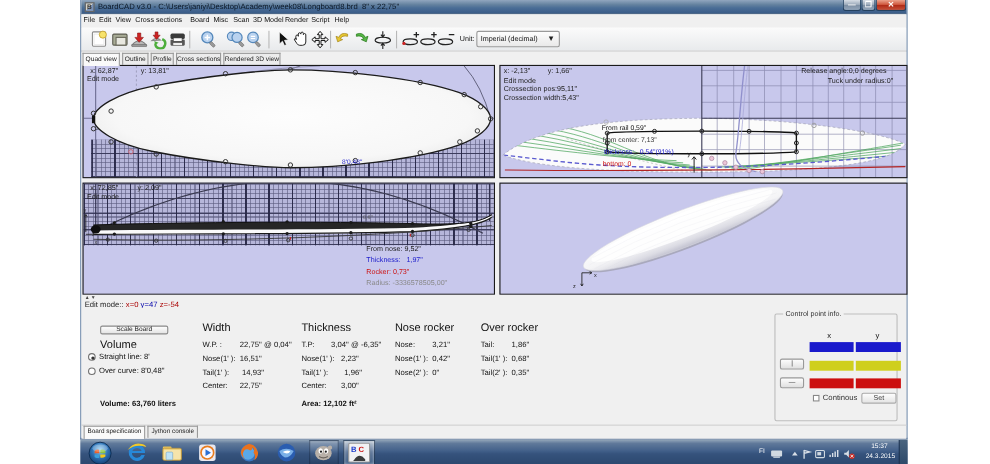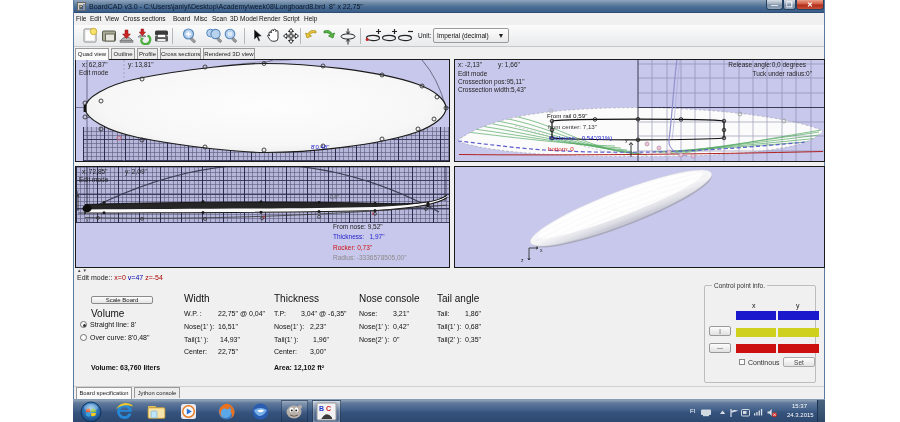--- a/index.html
+++ b/index.html
@@ -419,29 +419,29 @@
     <div class="t" style="left:200px;top:29.5px">T.P:</div>
         <div class="t" style="left:227px;top:29.5px">3,04" @ -6,35"</div>
     <div class="t" style="left:200px;top:42.5px">Nose(1' ):</div>
         <div class="t" style="left:236px;top:42.5px">2,23"</div>
     <div class="t" style="left:200px;top:55.5px">Tail(1' ):</div>
         <div class="t" style="left:239px;top:55.5px">1,96"</div>
     <div class="t" style="left:200px;top:68px">Center:</div>
         <div class="t" style="left:236px;top:68px">3,00"</div>
     <div class="t" style="left:200px;top:84px;font-weight:bold">Area: 12,102 ft²</div>
 
-    <div class="hdr" style="left:285px;top:13px">Nose console</div>
+    <div class="hdr" style="left:285px;top:13px">Nose rocker</div>
     <div class="t" style="left:285px;top:29.5px">Nose:</div>
         <div class="t" style="left:319px;top:29.5px">3,21"</div>
     <div class="t" style="left:285px;top:42.5px">Nose(1' ):</div>
         <div class="t" style="left:319px;top:42.5px">0,42"</div>
     <div class="t" style="left:285px;top:55.5px">Nose(2' ):</div>
         <div class="t" style="left:319px;top:55.5px">0"</div>
 
-    <div class="hdr" style="left:363px;top:13px">Tail angle</div>
+    <div class="hdr" style="left:363px;top:13px">Over rocker</div>
     <div class="t" style="left:363px;top:29.5px">Tail:</div>
         <div class="t" style="left:391px;top:29.5px">1,86"</div>
     <div class="t" style="left:363px;top:42.5px">Tail(1' ):</div>
         <div class="t" style="left:391px;top:42.5px">0,68"</div>
     <div class="t" style="left:363px;top:55.5px">Tail(2' ):</div>
         <div class="t" style="left:391px;top:55.5px">0,35"</div>
 
     <div class="cpbox">
       <div class="cap">Control point info.</div>
       <div class="t" style="left:47px;top:16px">x</div>

